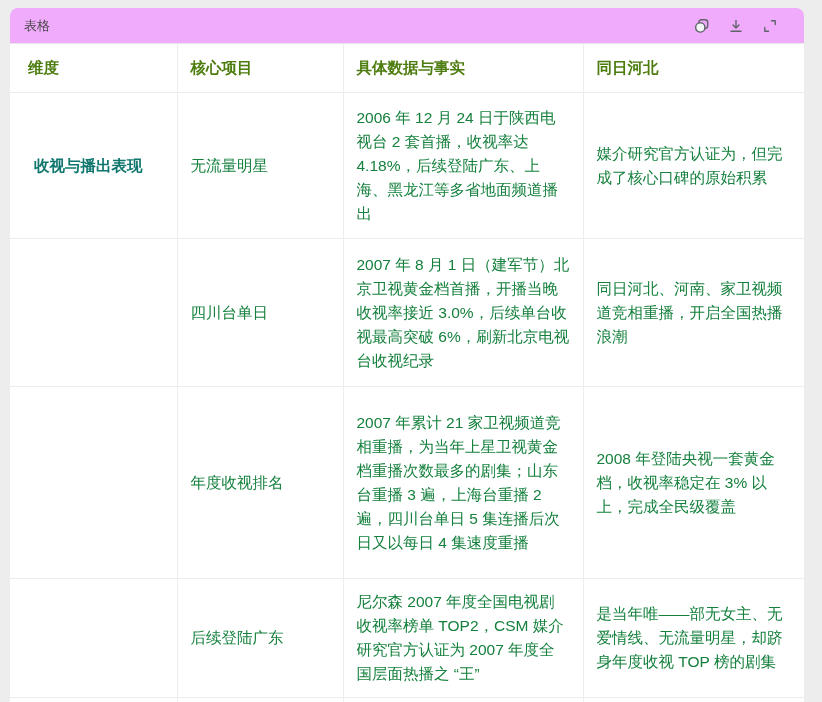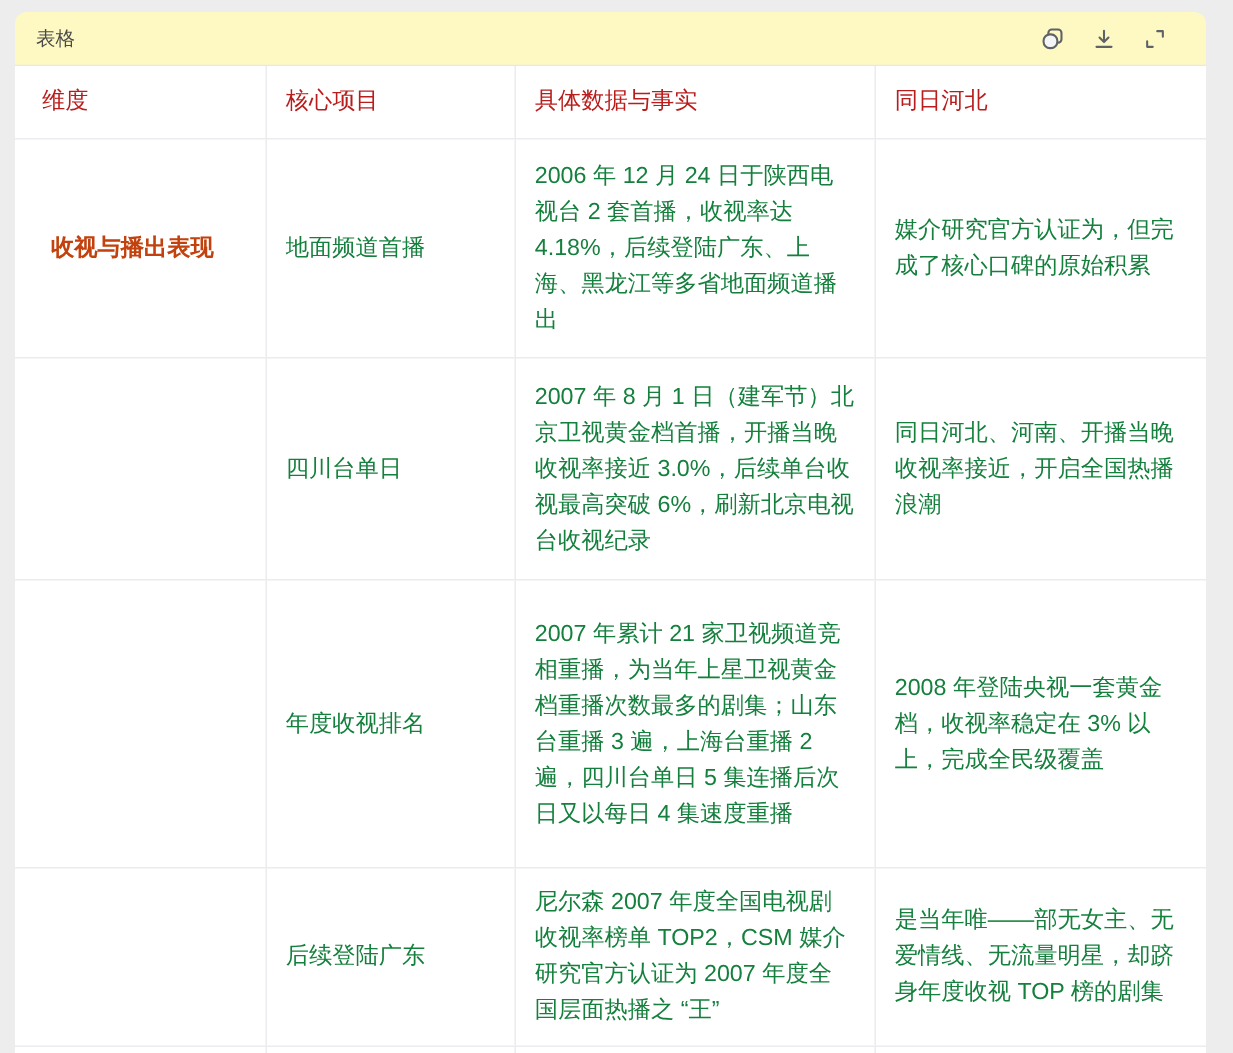--- a/index.html
+++ b/index.html
@@ -12,21 +12,21 @@
     font-family: "Liberation Sans", "DejaVu Sans", sans-serif;
   }
   .card {
     position: absolute;
     left: 10px;
     top: 8px;
     width: 794px;
   }
   .card-bar {
     height: 36px;
-    background: #fef9c3;
+    background: #f0abfc;
     border-radius: 8px 8px 0 0;
     border-bottom: 1px solid #e7e8ea;
     display: flex;
     align-items: center;
     padding: 0 14px;
     box-sizing: border-box;
   }
   .card-bar-title {
     font-size: 13px;
     color: #4a4a4a;
@@ -64,28 +64,28 @@
     line-height: 24px;
     padding: 11px 13px;
     border-bottom: 1px solid #eaecef;
     word-break: break-word;
     box-sizing: border-box;
   }
   th:not(:last-child), td:not(:last-child) {
     border-right: 1px solid #eaecef;
   }
   th {
-    font-weight: 400;
-    color: #b91c1c;
+    font-weight: 700;
+    color: #4d7c0f;
     padding-top: 12px;
     padding-bottom: 12px;
   }
   td { color: #15803d; }
   th:first-child, td:first-child { padding-left: 18px; }
-  td.dim-cell { font-weight: 700; color: #c2410c; padding-left: 24px; }
+  td.dim-cell { font-weight: 700; color: #0f766e; padding-left: 24px; }
   tr.h-row    { height: 48px; }
   tr.row-1    { height: 146px; }
   tr.row-2    { height: 148px; }
   tr.row-3    { height: 192px; }
   tr.row-4    { height: 113px; }
   tr.row-part { height: 90px; }
   tr.row-part td { border-bottom: none; }
 </style>
 </head>
 <body>
@@ -130,29 +130,29 @@
         <tr class="h-row">
           <th>维度</th>
           <th>核心项目</th>
           <th>具体数据与事实</th>
           <th>同日河北</th>
         </tr>
       </thead>
       <tbody>
         <tr class="row-1">
           <td class="dim-cell">收视与播出表现</td>
-          <td>地面频道首播</td>
+          <td>无流量明星</td>
           <td>2006 年 12 月 24 日于陕西电视台 2 套首播，收视率达 4.18%，后续登陆广东、上海、黑龙江等多省地面频道播出</td>
           <td>媒介研究官方认证为，但完成了核心口碑的原始积累</td>
         </tr>
         <tr class="row-2">
           <td class="dim-cell"></td>
           <td>四川台单日</td>
           <td>2007 年 8 月 1 日（建军节）北京卫视黄金档首播，开播当晚收视率接近 3.0%，后续单台收视最高突破 6%，刷新北京电视台收视纪录</td>
-          <td>同日河北、河南、开播当晚收视率接近，开启全国热播浪潮</td>
+          <td>同日河北、河南、家卫视频道竞相重播，开启全国热播浪潮</td>
         </tr>
         <tr class="row-3">
           <td class="dim-cell"></td>
           <td>年度收视排名</td>
           <td>2007 年累计 21 家卫视频道竞相重播，为当年上星卫视黄金档重播次数最多的剧集；山东台重播 3 遍，上海台重播 2 遍，四川台单日 5 集连播后次日又以每日 4 集速度重播</td>
           <td>2008 年登陆央视一套黄金档，收视率稳定在 3% 以上，完成全民级覆盖</td>
         </tr>
         <tr class="row-4">
           <td class="dim-cell"></td>
           <td>后续登陆广东</td>

